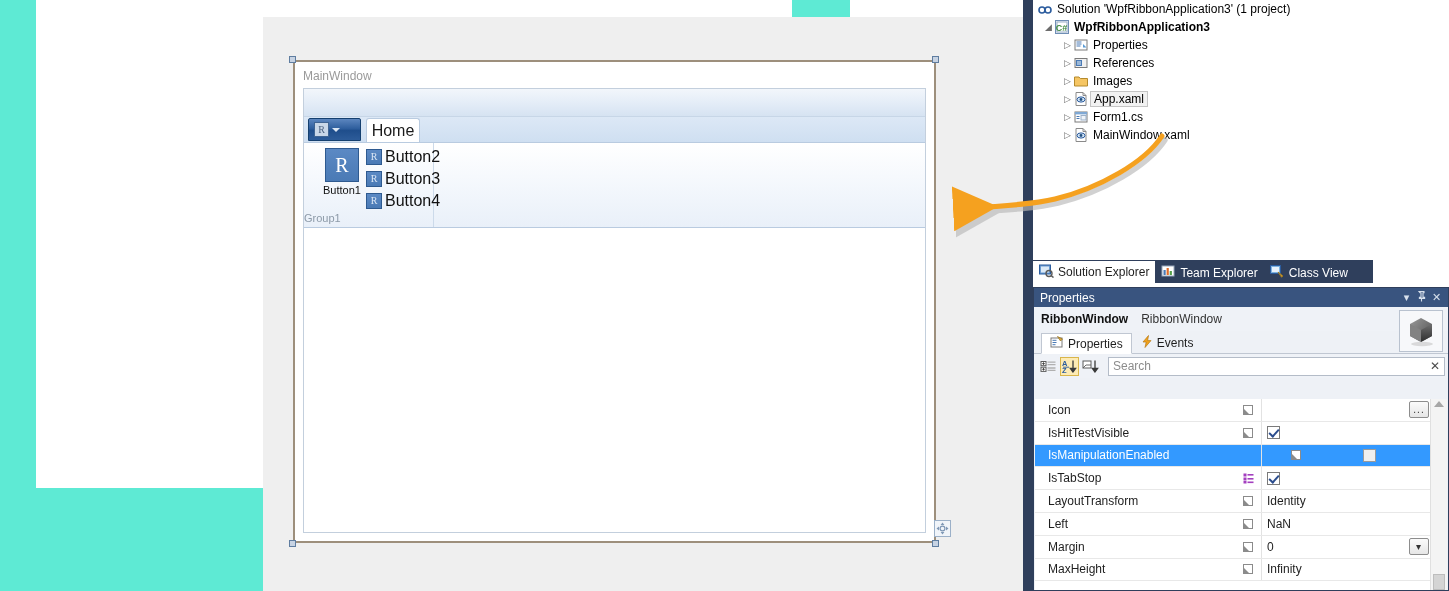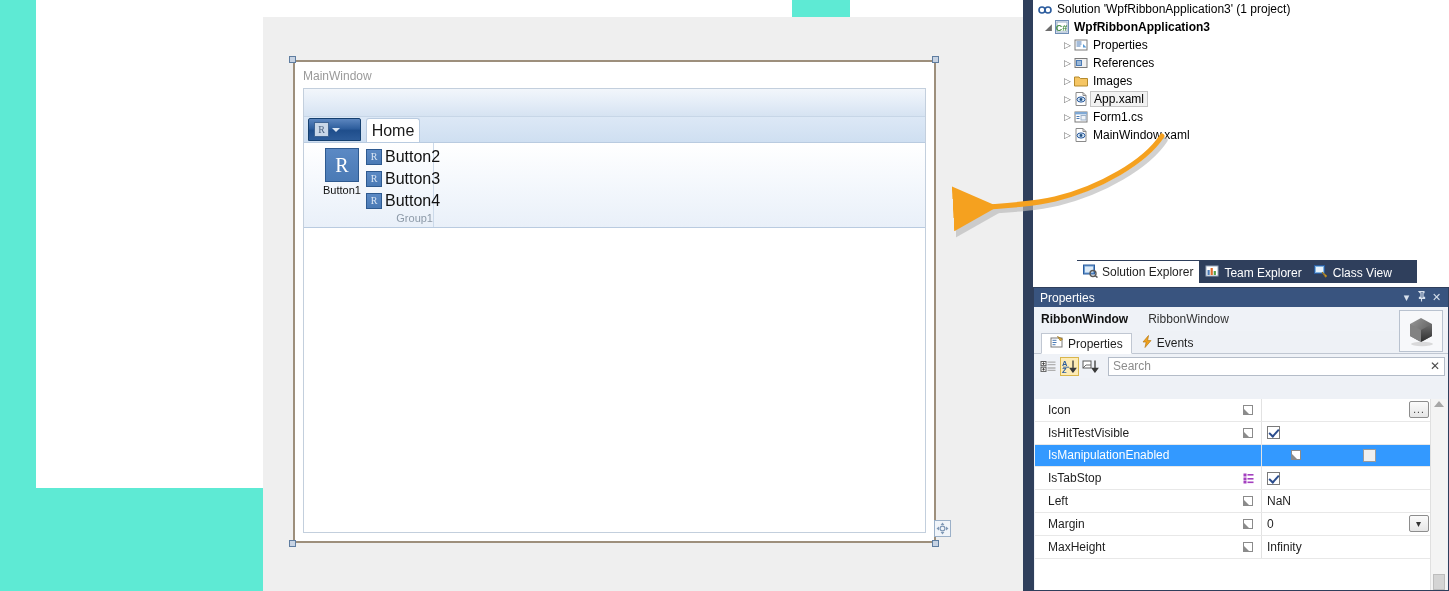--- a/index.html
+++ b/index.html
@@ -145,21 +145,21 @@
   #group1 {
     position: absolute;
     left: 0; top: 0;
     width: 130px; height: 100%;
     border-right: 1px solid #ccdaea;
     box-sizing: border-box;
   }
   #group1-label {
     position: absolute;
     left: 0; right: 0; bottom: 3px;
-    text-align: right;
+    text-align: left;
     font-size: 11px;
     color: #8d9aa8;
   }
   #large-button {
     position: absolute;
     left: 10px; top: 5px;
     width: 56px;
     text-align: center;
   }
   #large-button-icon {
@@ -282,21 +282,20 @@
   }
 
   
   #tool-tabs {
     position: absolute;
     left: 0; top: 260px;
     width: 340px; height: 23px;
     background: #2f3f5c;
     display: flex;
     align-items: flex-end;
-    margin-left: 44px;
   }
   .tool-tab {
     height: 21px;
     display: flex;
     align-items: center;
     gap: 4px;
     padding: 0 6px;
     font-size: 12px;
     color: #ffffff;
     white-space: nowrap;
@@ -331,21 +330,21 @@
     text-align: center;
     color: #d7e0ec;
     font-size: 11px;
   }
   #properties-objheader {
     height: 24px;
     background: #eff2f7;
     display: flex;
     align-items: center;
     padding-left: 7px;
-    gap: 20px;
+    gap: 13px;
   }
   #obj-name { font-weight: bold; font-size: 12px; color: #111; }
   #obj-type { font-size: 12px; color: #333; }
   #obj-thumb {
     position: absolute;
     right: 5px; top: 22px;
     width: 44px; height: 42px;
     background: #f7f8fa;
     border: 1px solid #b9c2cf;
     box-sizing: border-box;
@@ -878,20 +877,28 @@
             <rect x="4.5" y="5" width="6" height="1.6" fill="#a33fbf"></rect>
             <rect x="4.5" y="8.5" width="6" height="1.6" fill="#a33fbf"></rect>
           </svg>
         </span>
         <span class="prop-sep"></span>
         <span class="prop-value">
             <span class="vcheck checked"></span>
           </span>
       </div>
 
+      <div class="prop-row">
+        <span class="prop-name">LayoutTransform</span>
+        <span class="prop-marker">
+            <span class="marker-square"></span>
+          </span>
+        <span class="prop-sep"></span>
+        <span class="prop-value">Identity</span>
+      </div>
 
       <div class="prop-row">
         <span class="prop-name">Left</span>
         <span class="prop-marker">
             <span class="marker-square"></span>
           </span>
         <span class="prop-sep"></span>
         <span class="prop-value">NaN</span>
       </div>
 

